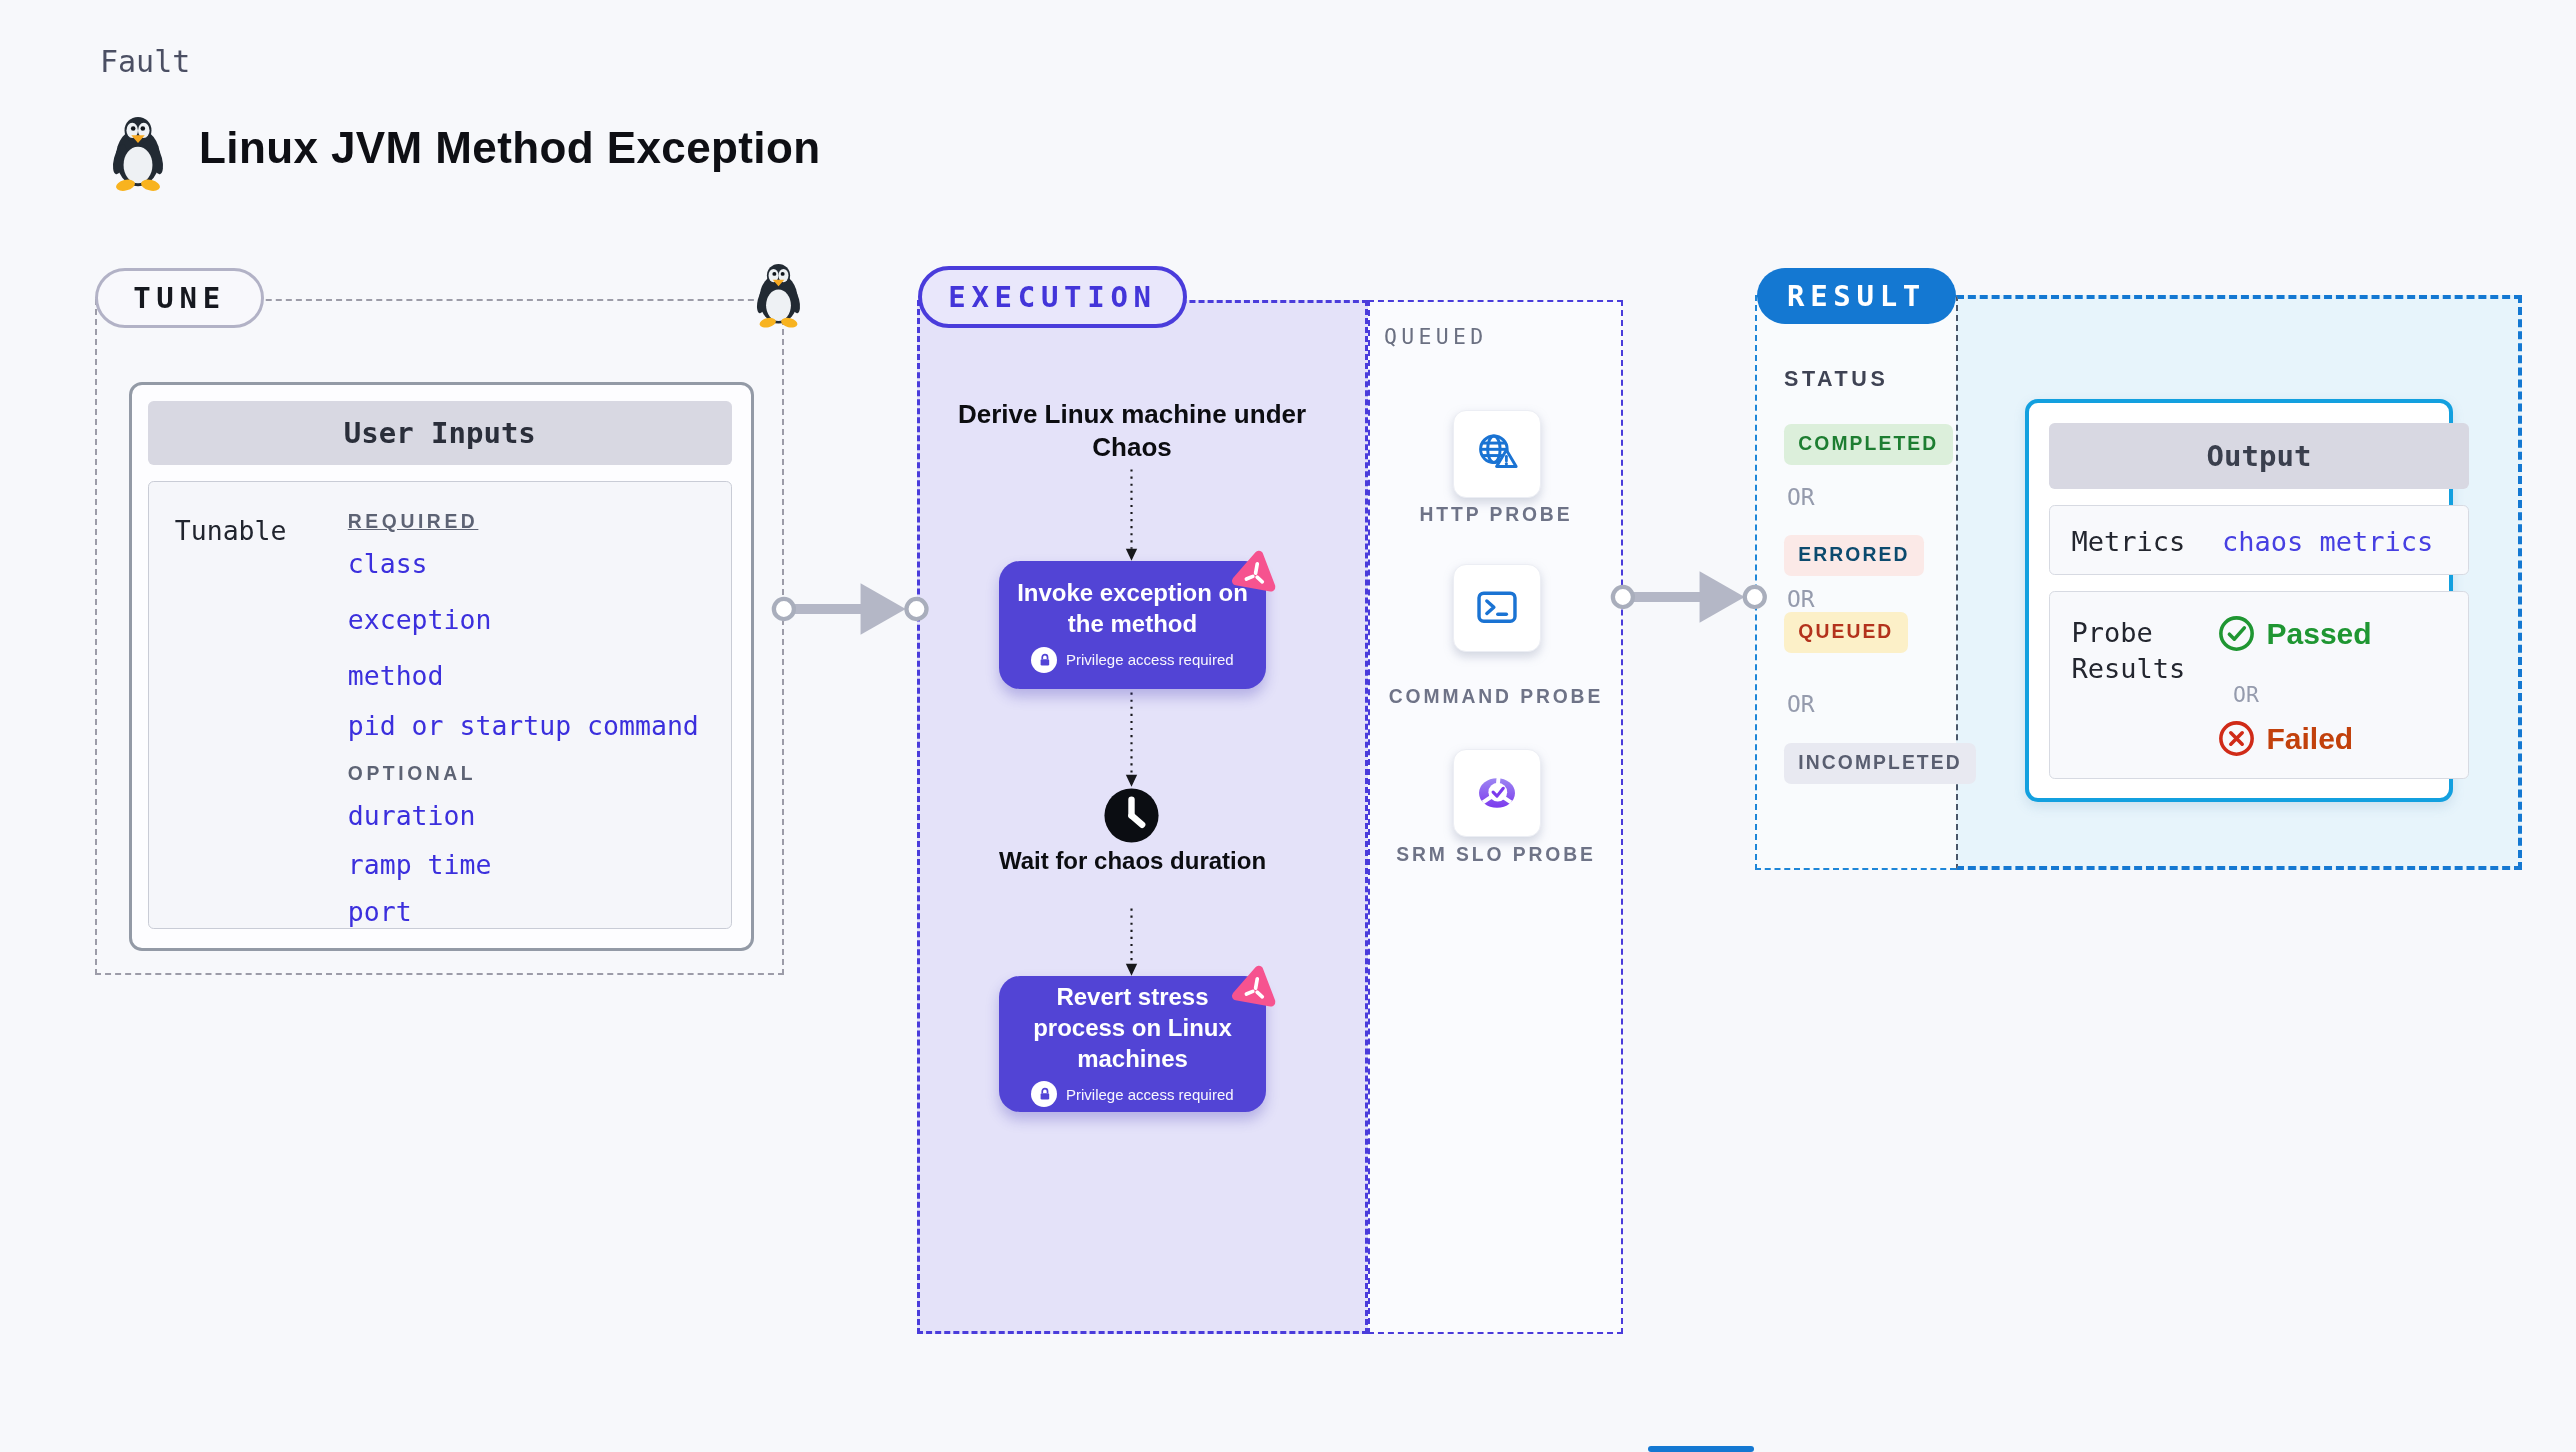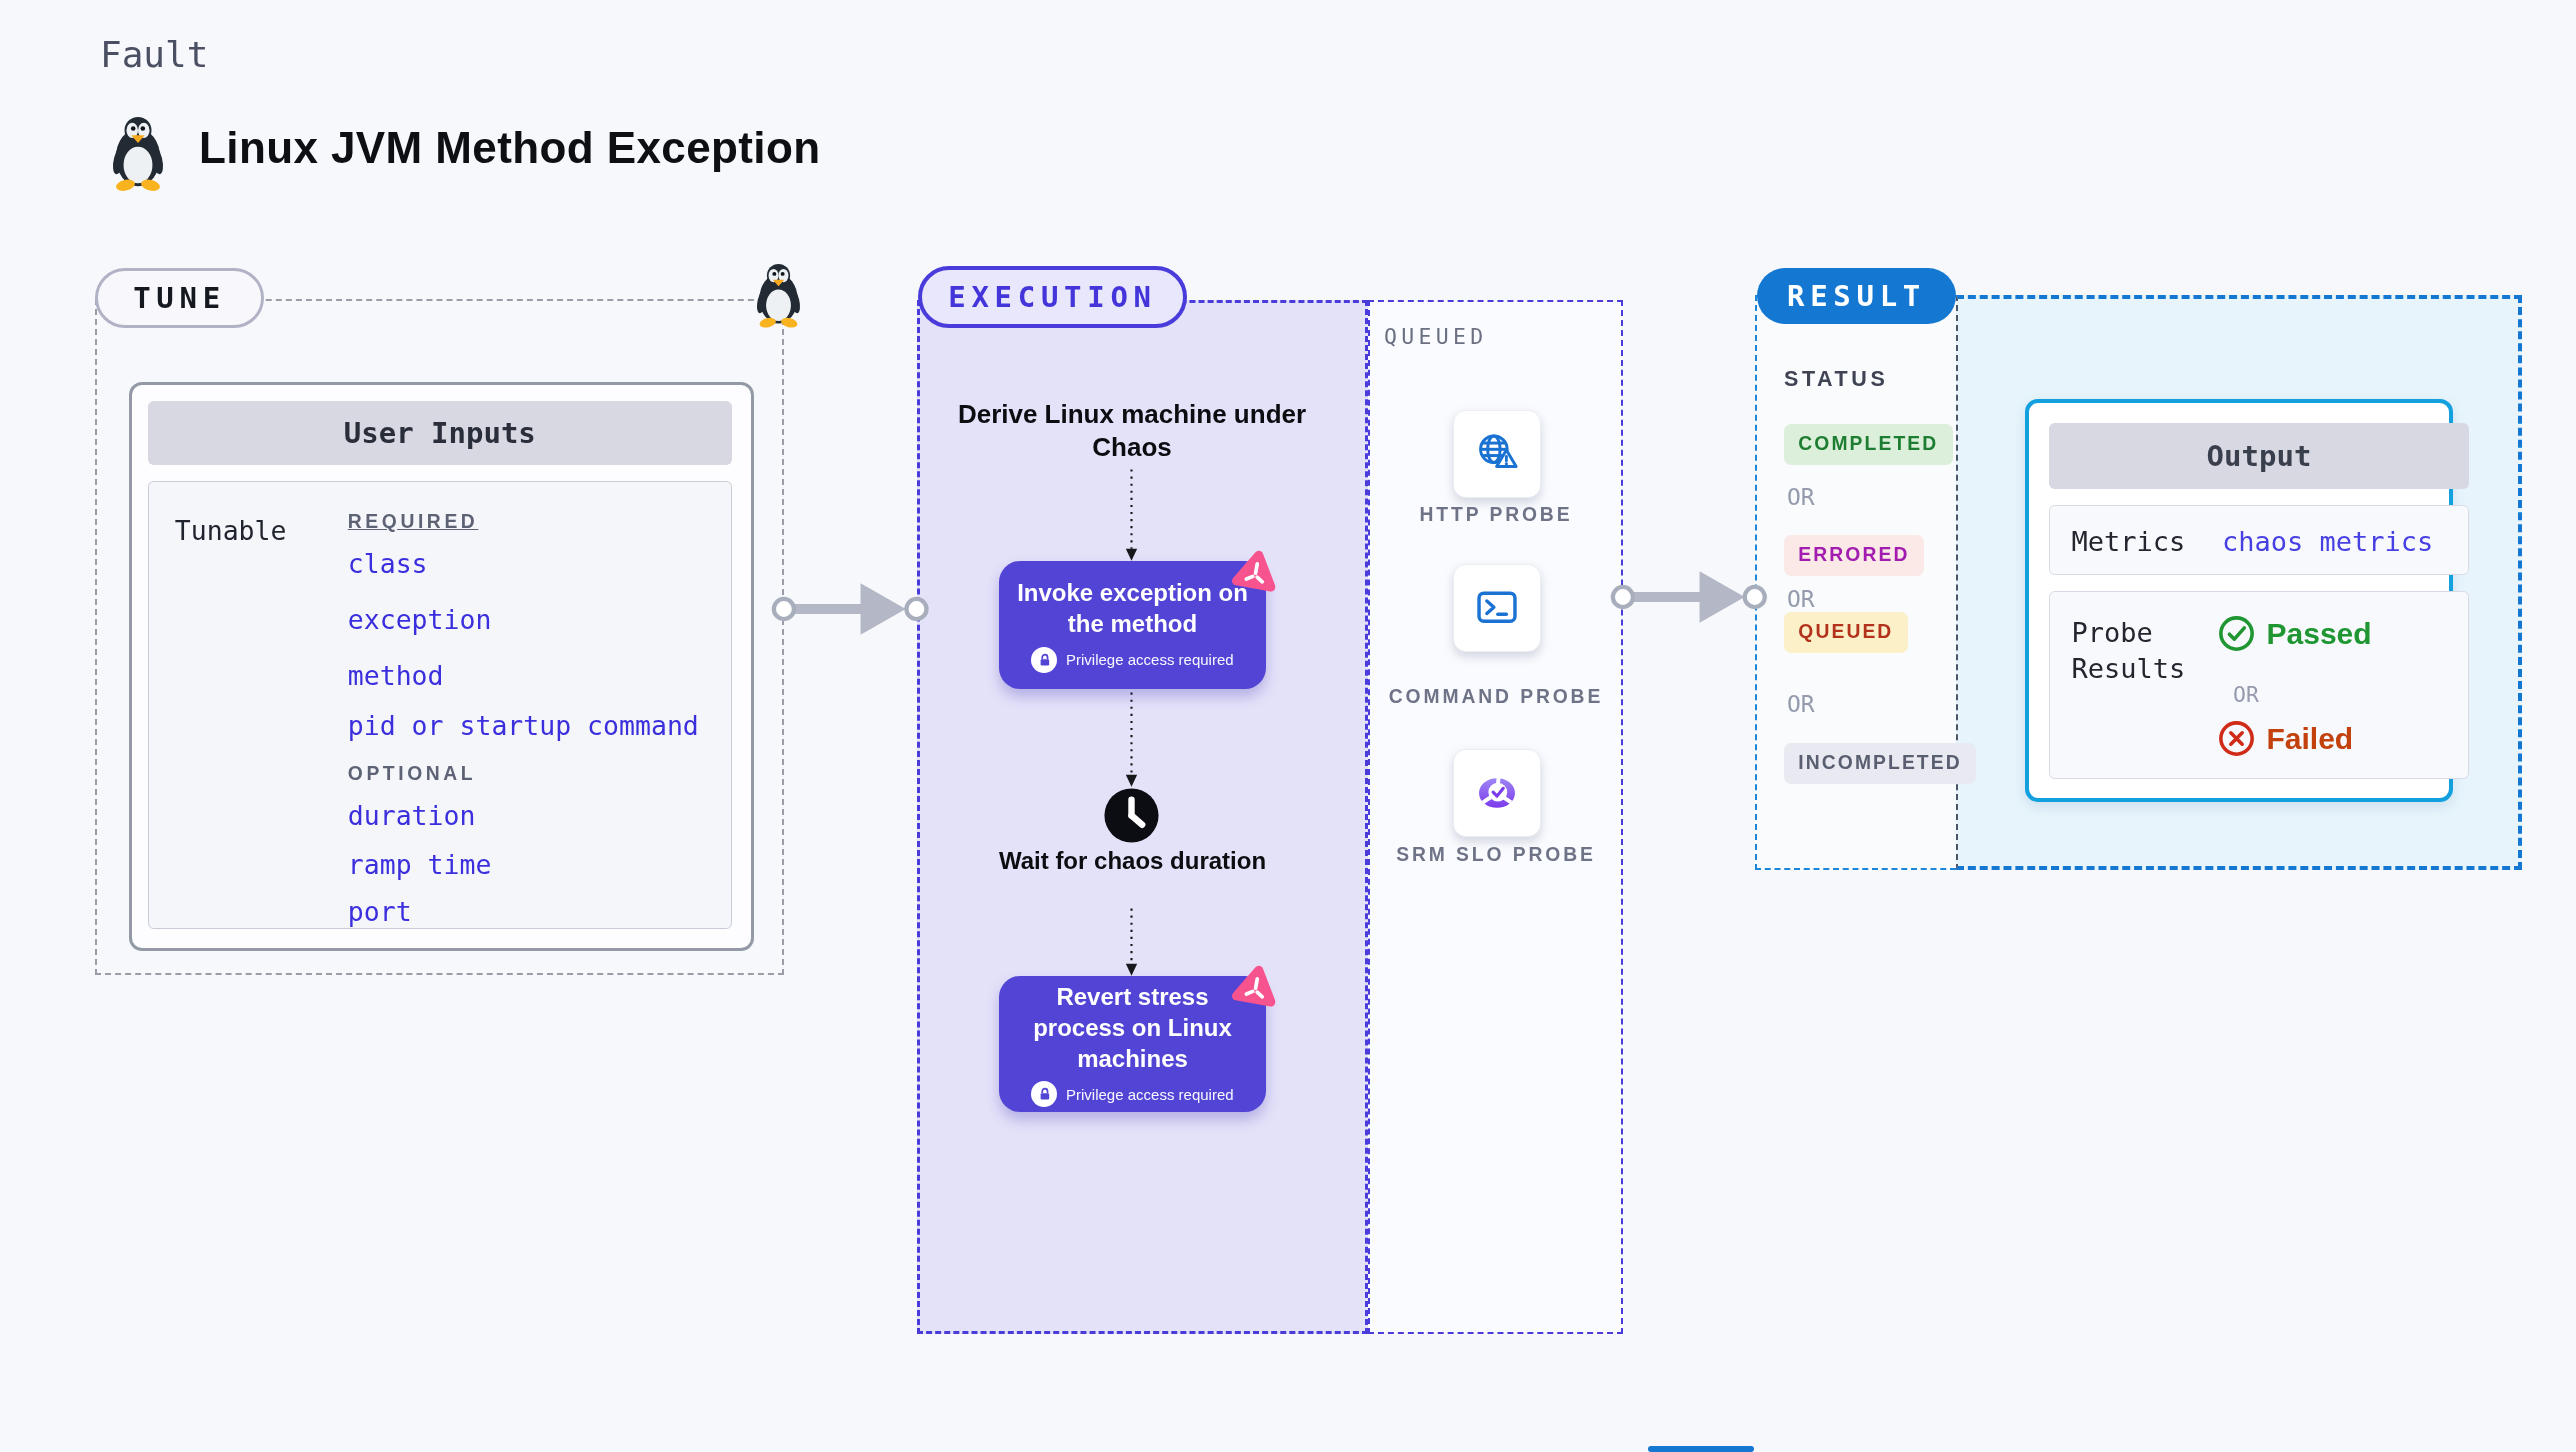--- a/index.html
+++ b/index.html
@@ -3,21 +3,21 @@
 <meta charset="utf-8">
 <style>
   html,body{margin:0;padding:0;background:#f7f8fb;}
   #canvas{position:relative;width:2576px;height:1452px;background:#f7f8fb;overflow:hidden;
           font-family:"Liberation Sans",sans-serif;}
   .abs{position:absolute;}
   .mono{font-family:"DejaVu Sans Mono",monospace;}
   .sans{font-family:"Liberation Sans",sans-serif;}
 
   
-  .fault-label{left:100px;top:34px;font-size:36px;color:#4b4f63;}
+  .fault-label{left:100px;top:44px;font-size:30px;color:#4b4f63;}
   .page-title{left:199px;top:123px;font-size:44px;font-weight:bold;color:#0e0f14;letter-spacing:0.4px;}
   .title-penguin{left:107px;top:115px;}
 
   
   .pill{border-radius:31.5px;display:flex;align-items:center;justify-content:center;
         font-family:"DejaVu Sans Mono",monospace;font-weight:bold;font-size:29px;letter-spacing:5.7px;z-index:6;}
   .pill-tune{left:95px;top:268px;width:163px;height:54px;background:#f8f8fc;border:3.6px solid #b2b2c6;color:#16181f;}
   .pill-exec{left:918px;top:266px;width:261px;height:54px;background:#e9e7fb;border:4.3px solid #4a3cdb;color:#4335d9;}
   .pill-result{left:1757px;top:268px;width:199px;height:56px;background:#1478d2;border:none;color:#ffffff;}
 
@@ -73,21 +73,21 @@
 
   
   .status-box{left:1755px;top:295px;width:201px;height:575px;background:#f9fbfd;box-sizing:border-box;
               border-top:2.9px dashed #1e86d8;border-left:2.9px dashed #1e86d8;border-bottom:2.9px dashed #1e86d8;z-index:1;}
   .output-region{left:1956px;top:295px;width:566px;height:575px;background:#e7f4fb;box-sizing:border-box;
                  border:4.3px dashed #1478d2;border-left:2.1px dashed #4a5568;z-index:1;}
   .status-label{left:1784px;top:367px;font-size:21.5px;font-weight:bold;letter-spacing:3.6px;color:#3f4354;z-index:2;}
   .status-badge{font-size:19.3px;font-weight:bold;letter-spacing:2.1px;border-radius:7.2px;
                 padding:9.3px 14.3px;z-index:2;display:inline-block;}
   .sb-completed{left:1784px;top:424px;background:#dcefdb;color:#1d7d31;}
-  .sb-errored{left:1784px;top:535px;background:#fbe9e7;color:#a21caf;}
+  .sb-errored{left:1784px;top:535px;background:#fbe9e7;color:#0c4a6e;}
   .sb-queued{left:1784px;top:612px;background:#fcf0c8;color:#b3321c;}
   .sb-incompleted{left:1784px;top:743px;background:#e8e9f1;color:#595e70;}
   .or-text{font-size:23px;color:#959bad;z-index:2;}
   .or1{left:1787px;top:484px;} .or2{left:1787px;top:586px;} .or3{left:1787px;top:691px;}
 
   .output-card{left:2025px;top:399px;width:428px;height:403px;background:#ffffff;border:4.3px solid #13a0df;
                border-radius:13px;box-sizing:border-box;z-index:3;box-shadow:0 4.3px 11.5px rgba(90,140,180,.18);}
   .output-header{left:20px;top:20px;width:420px;height:66px;background:#d8d8e2;border-radius:5.7px;
                  display:flex;align-items:center;justify-content:center;font-size:29px;font-weight:bold;color:#3a3f4d;}
   .output-row{left:20px;width:420px;background:#f8f9fc;border:1.4px solid #d7dae2;border-radius:5.7px;box-sizing:border-box;}

